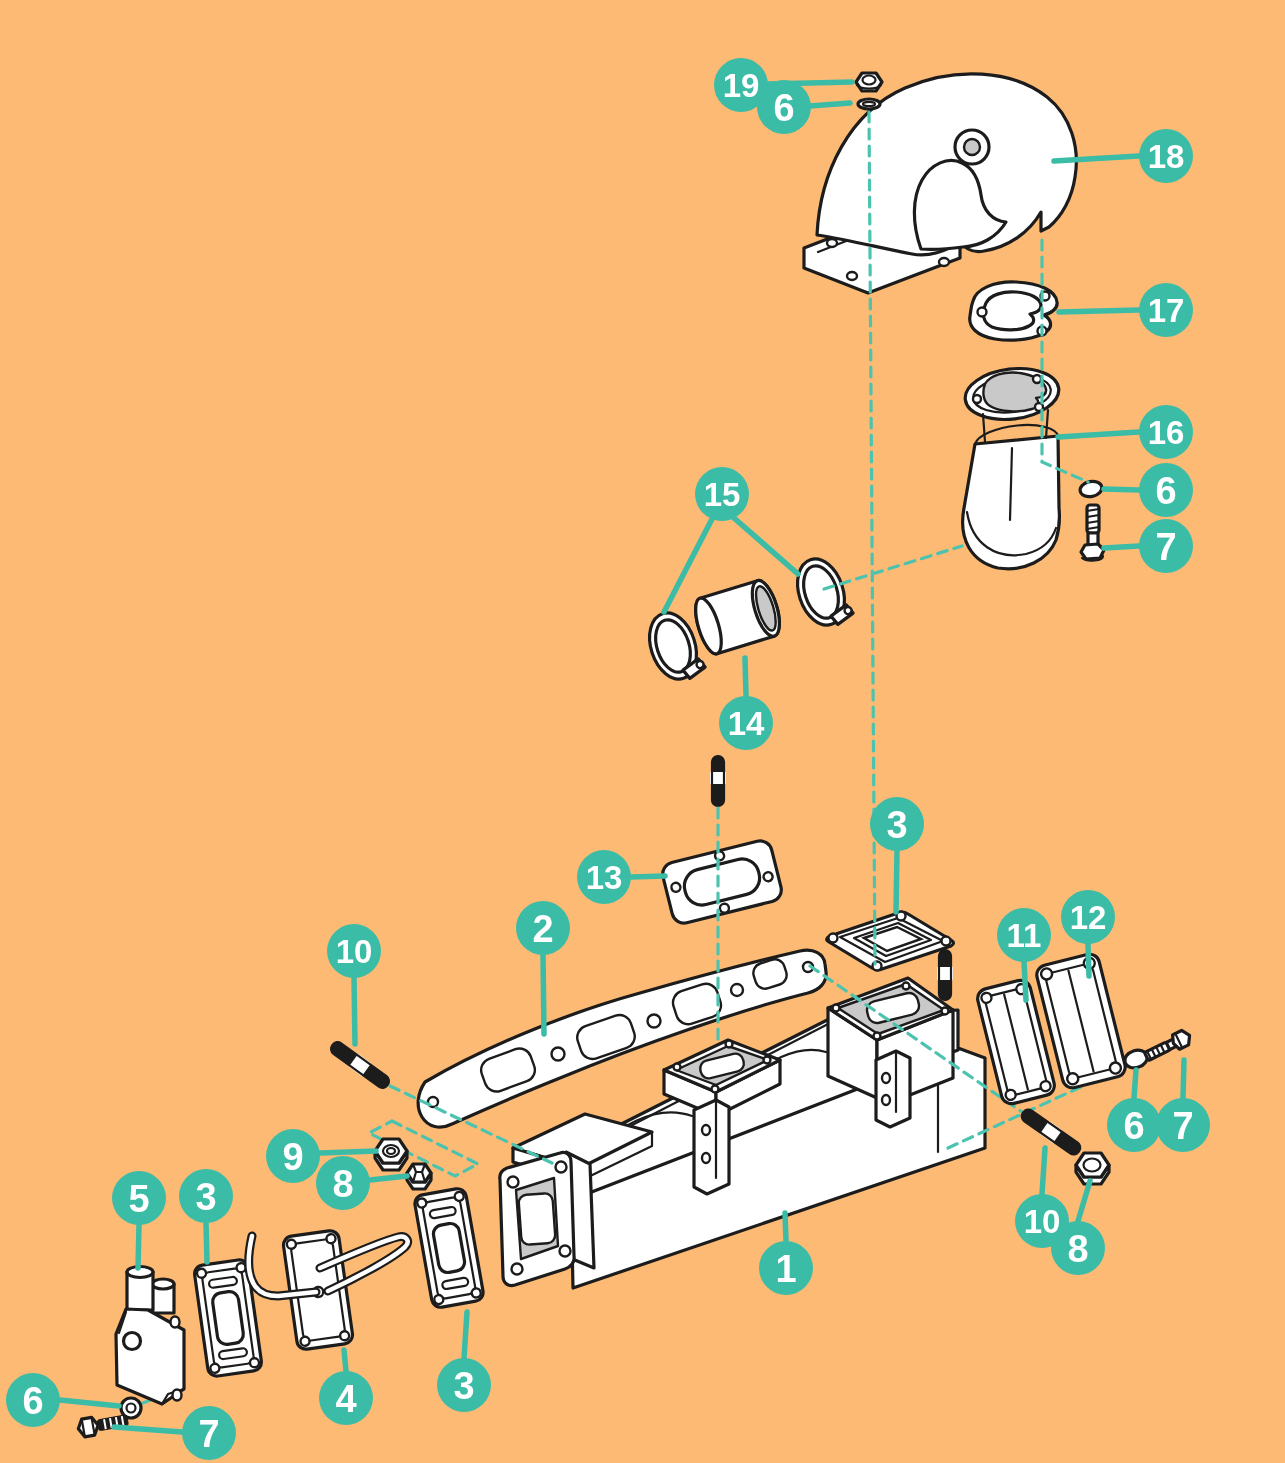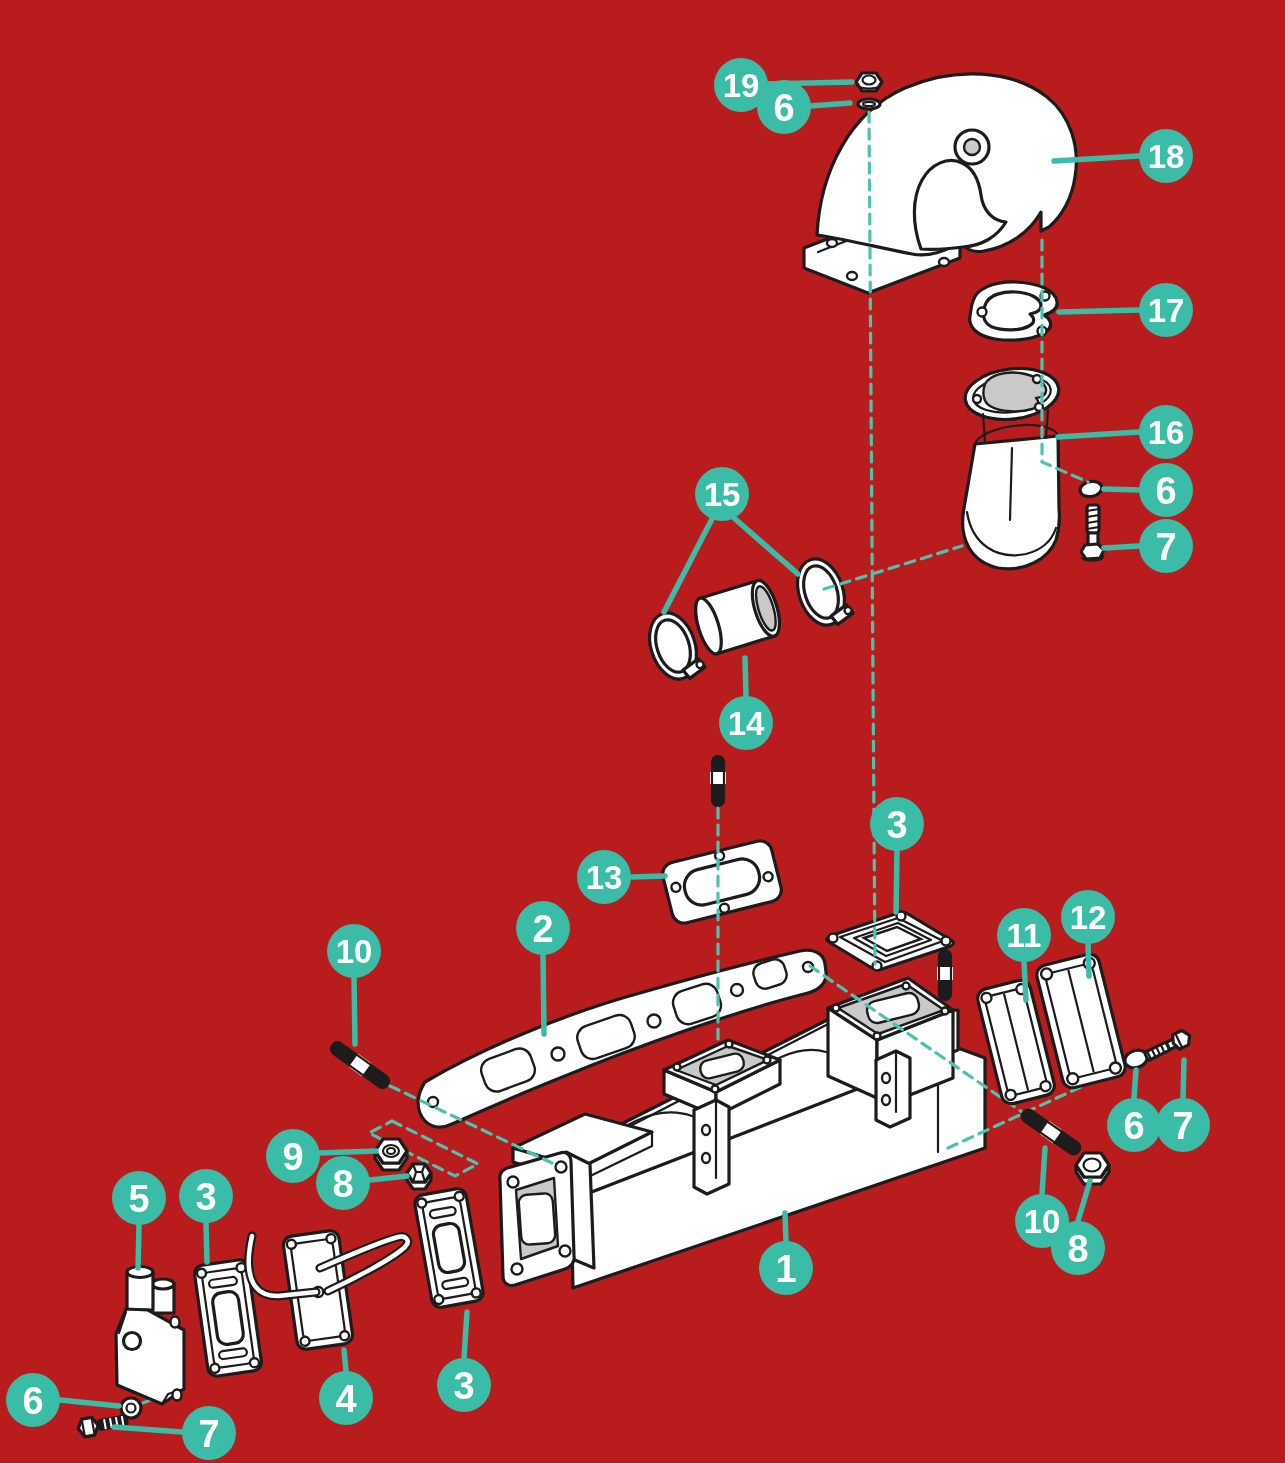--- a/index.html
+++ b/index.html
@@ -1,16 +1,16 @@
 <!DOCTYPE html>
 <html><head>
 <meta charset="utf-8">
 <style>
   html,body{margin:0;padding:0;background:#ffffff;}
-  #stage-wrap{width:1285px;height:1463px;position:relative;background:#b91c1c;}
+  #stage-wrap{width:1285px;height:1463px;position:relative;background:#fdba74;}
   svg{display:block;}
   .part{fill:#ffffff;stroke:#1c1c1c;stroke-width:3.2;stroke-linejoin:round;stroke-linecap:round;}
   .thin{fill:none;stroke:#1c1c1c;stroke-width:2.2;stroke-linejoin:round;stroke-linecap:round;}
   .hole{fill:#ffffff;stroke:#1c1c1c;stroke-width:2.4;}
   .shade{fill:#c9c9c9;stroke:#1c1c1c;stroke-width:2.4;stroke-linejoin:round;}
   .dark{fill:#1c1c1c;stroke:#1c1c1c;stroke-width:1;}
   .white{fill:#ffffff;stroke:none;}
   .dash{fill:none;stroke:#4cc3ae;stroke-width:3.2;stroke-dasharray:10 7;stroke-linecap:round;}
   .leader{fill:none;stroke:#3bbca6;stroke-width:5.5;stroke-linecap:round;}
   .badge{fill:#3bbca6;stroke:none;}

